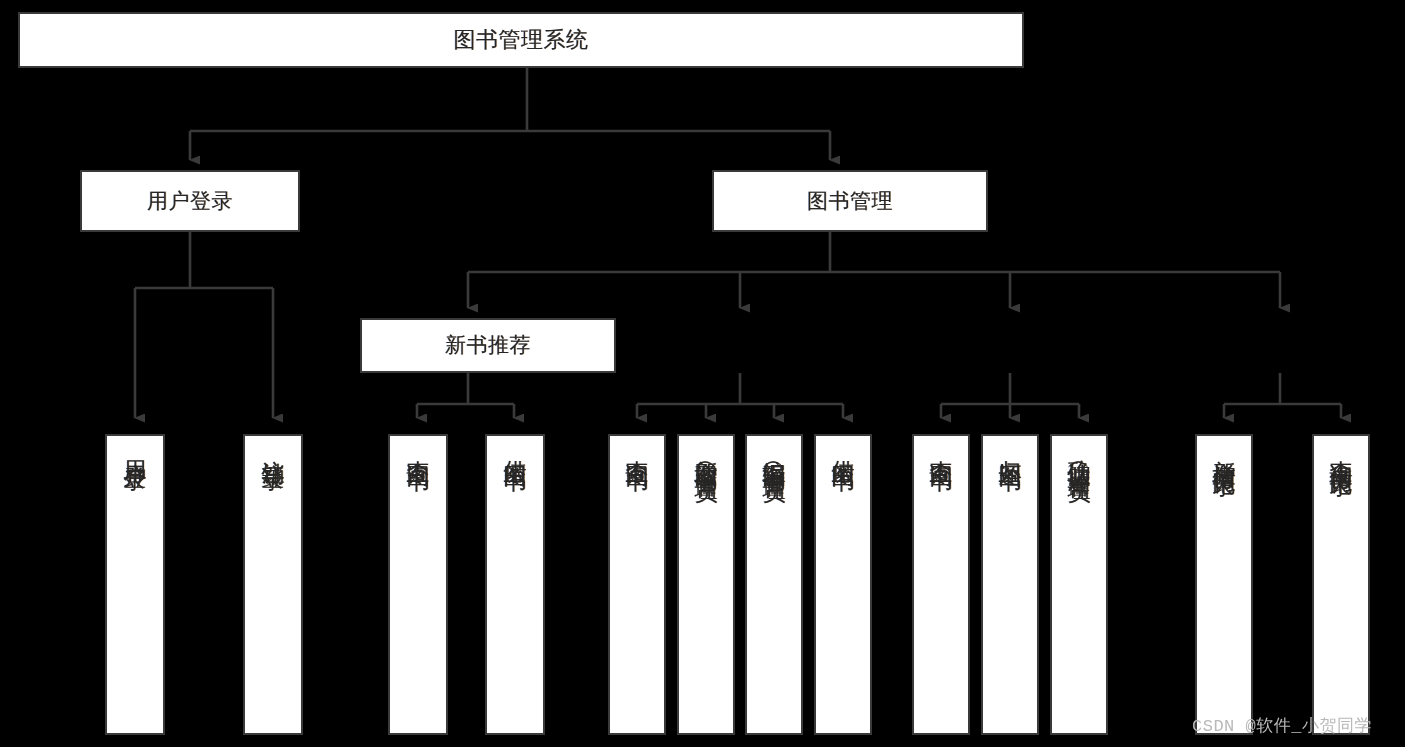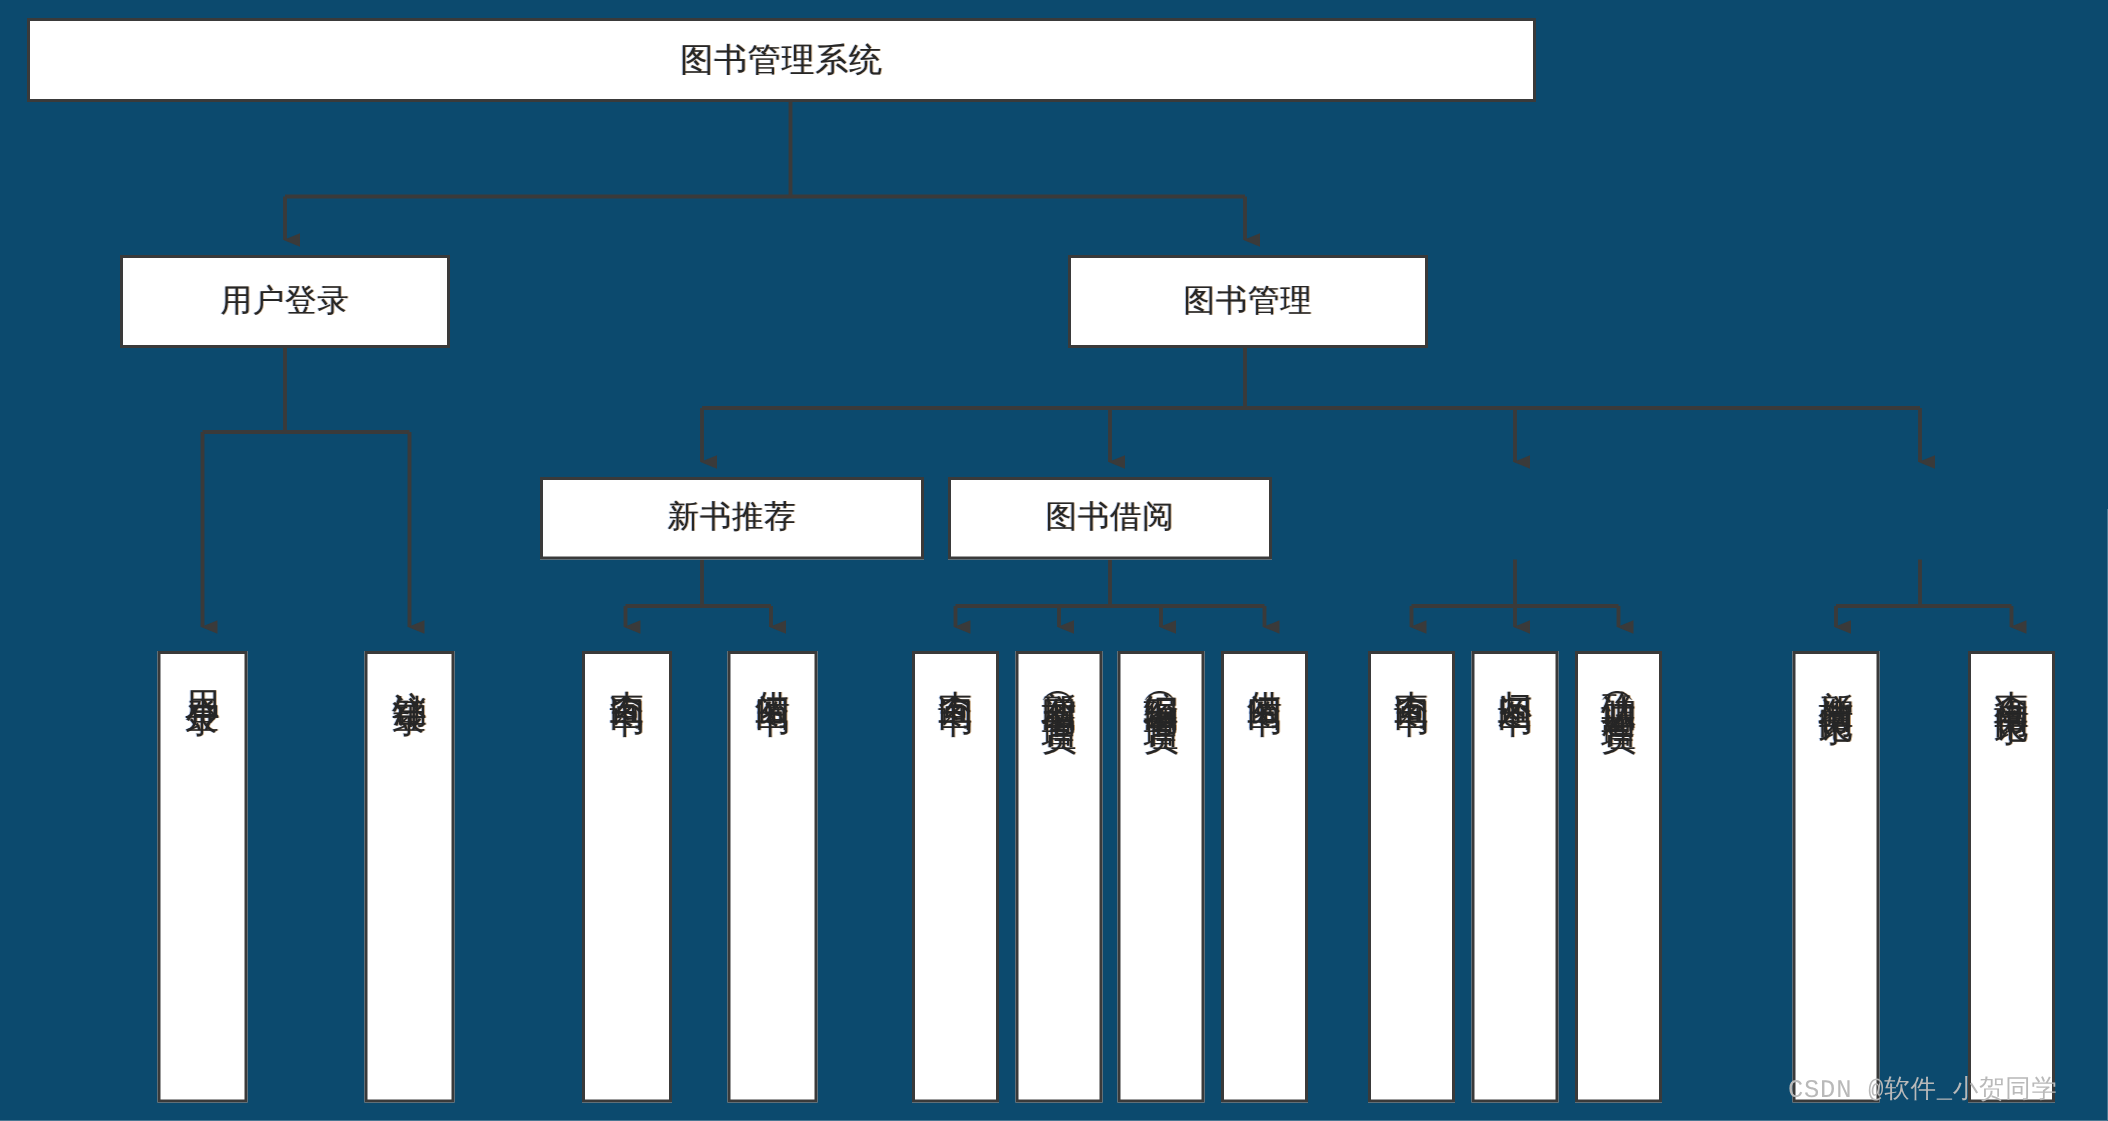--- a/index.html
+++ b/index.html
@@ -3,21 +3,21 @@
 <meta charset="utf-8">
 <title>图书管理系统 结构图</title>
 <style>
   html,body{margin:0;padding:0;}
   body{
     width:1405px;height:747px;
     background:#ffffff;
     font-family:"Liberation Sans","DejaVu Sans",sans-serif;
     overflow:hidden;
   }
-  #stage{position:relative;width:1405px;height:747px;background:#0c4a6e;}
+  #stage{position:relative;width:1405px;height:747px;background:#000000;}
 
   
   #wires{position:absolute;left:0;top:0;width:1405px;height:747px;}
 
   
   .node{
     position:absolute;
     box-sizing:border-box;
     background:#ffffff;
     border:2.5px solid #3a3a3a;
@@ -124,31 +124,28 @@
   </svg>
 
   <div class="node h-node" id="node-root" style="left:18px;top:12px;width:1006px;height:56px;">
     <span class="lbl">图书管理系统</span>
   </div>
 
   <div class="node h-node" style="left:80px;top:170px;width:220px;height:62px;">
     <span class="lbl">用户登录</span>
   </div>
 
-  <div class="node h-node" style="left:712px;top:170px;width:240px;height:62px;">
+  <div class="node h-node" style="left:712px;top:170px;width:276px;height:62px;">
     <span class="lbl">图书管理</span>
   </div>
 
   <div class="node h-node" style="left:360px;top:318px;width:256px;height:55px;">
     <span class="lbl">新书推荐</span>
   </div>
 
-  <div class="node h-node" style="left:632px;top:318px;width:216px;height:55px;">
-    <span class="lbl">图书借阅</span>
-  </div>
 
 
 
   <div class="node v-node" style="left:105px;top:434px;width:60px;height:301px;">
     <span class="lbl">用户登录</span>
   </div>
   <div class="node v-node" style="left:243px;top:434px;width:60px;height:301px;">
     <span class="lbl">注销登录</span>
   </div>
 

